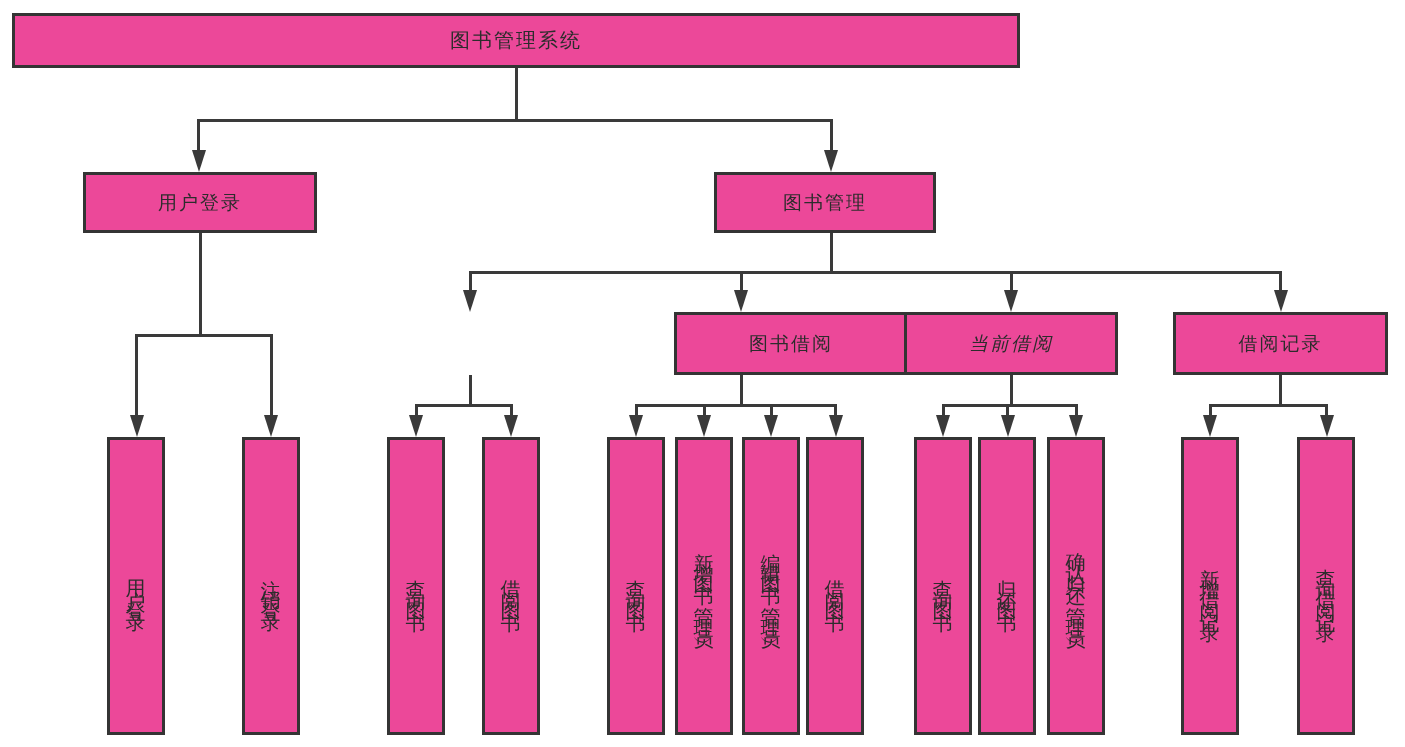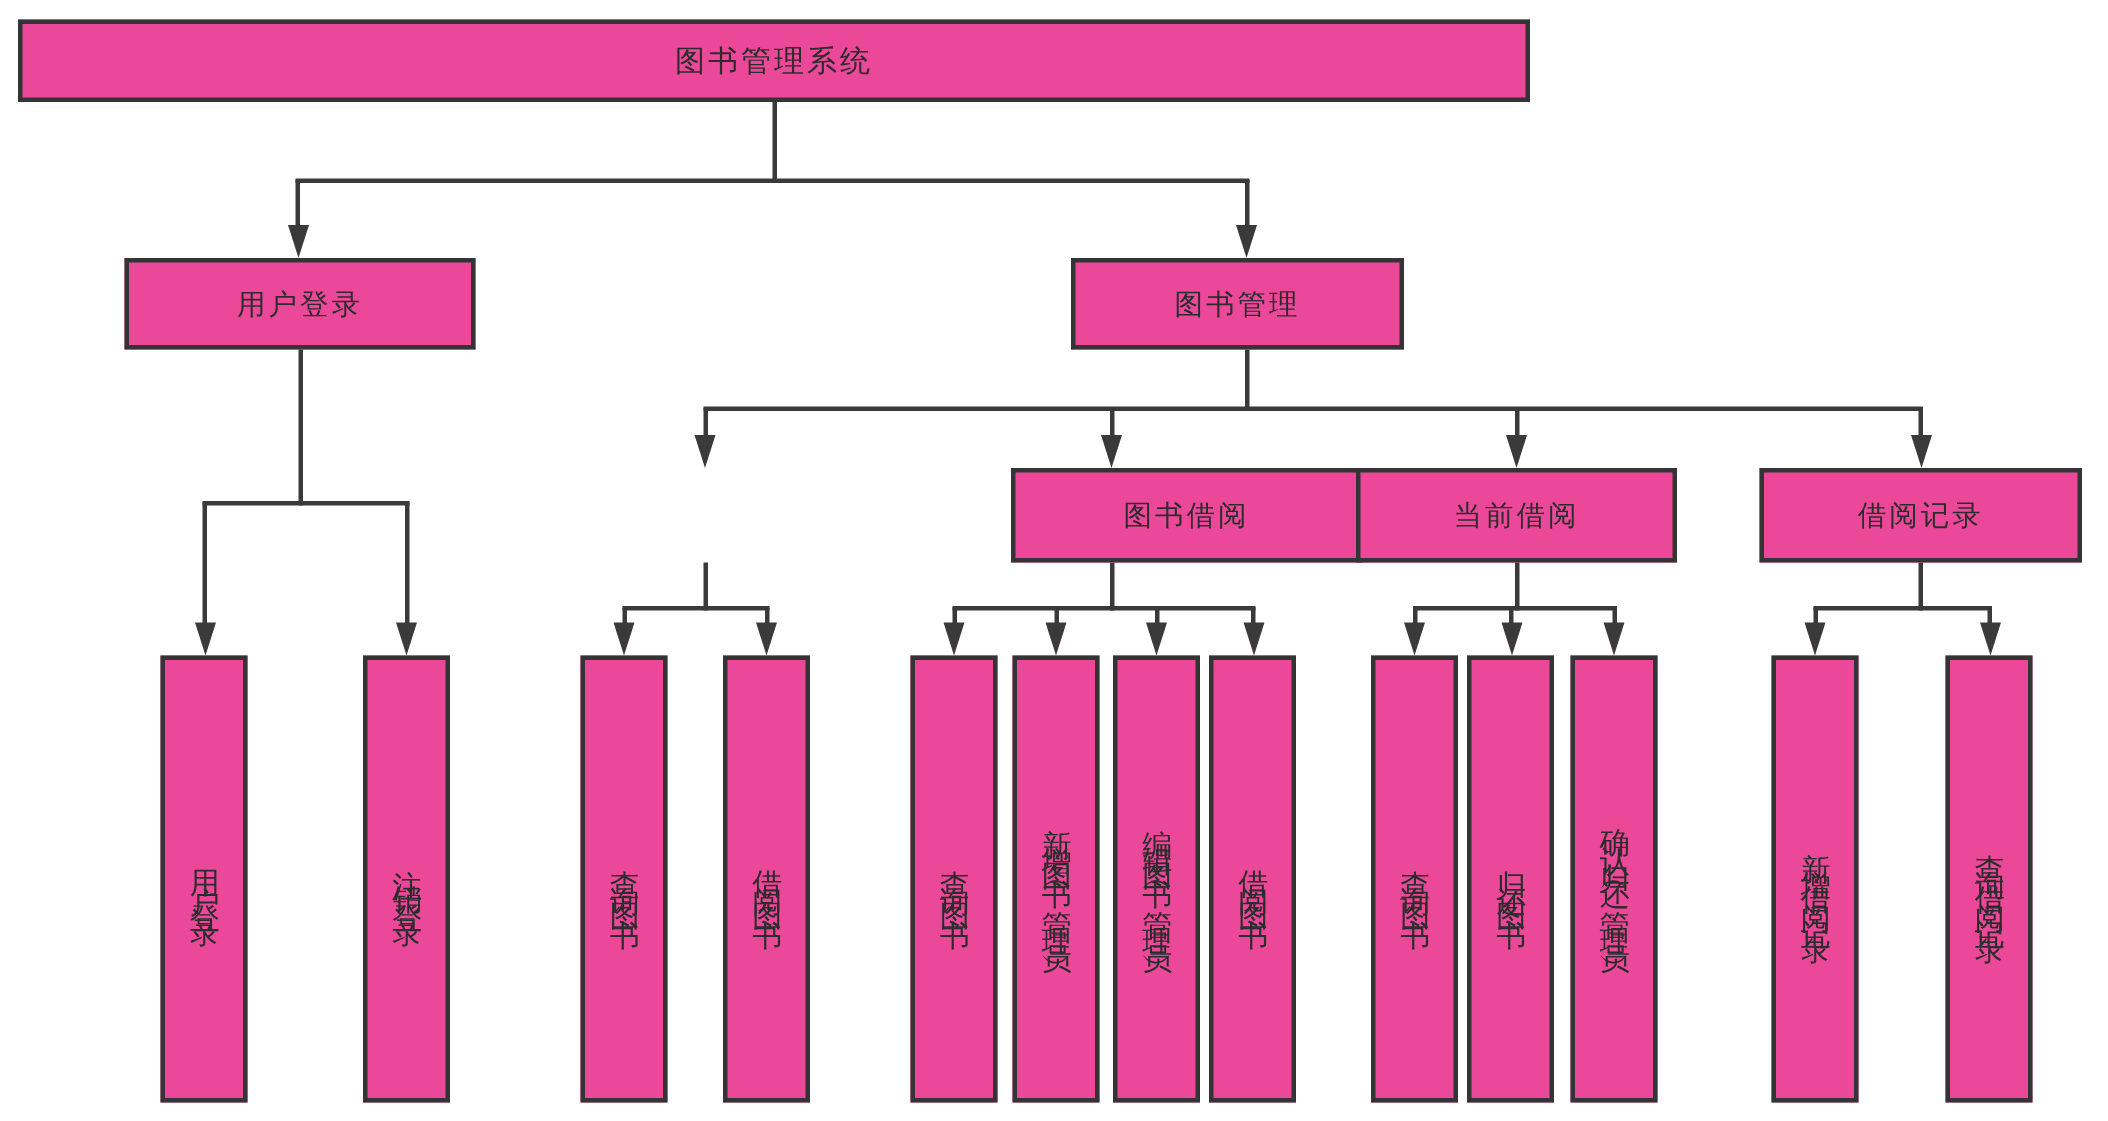--- a/index.html
+++ b/index.html
@@ -42,21 +42,21 @@
   <div class="box h-box" style="left:83px;top:172px;width:234px;height:61px;">
     <span>用户登录</span>
   </div>
   <div class="box h-box" style="left:714px;top:172px;width:222px;height:61px;">
     <span>图书管理</span>
   </div>
 
   <div class="box h-box" style="left:634px;top:312px;width:234px;height:63px;margin-left:40px;">
     <span>图书借阅</span>
   </div>
-  <div class="box h-box" style="left:904px;top:312px;width:214px;height:63px;">
+  <div class="box h-box" style="left:904px;top:312px;width:214px;height:63px;font-style:italic;">
     <span>当前借阅</span>
   </div>
   <div class="box h-box" style="left:1173px;top:312px;width:215px;height:63px;">
     <span>借阅记录</span>
   </div>
 
   <div class="box leaf" style="left:107px;">
     <span class="vtext">用户登录</span>
   </div>
   <div class="box leaf" style="left:242px;">

